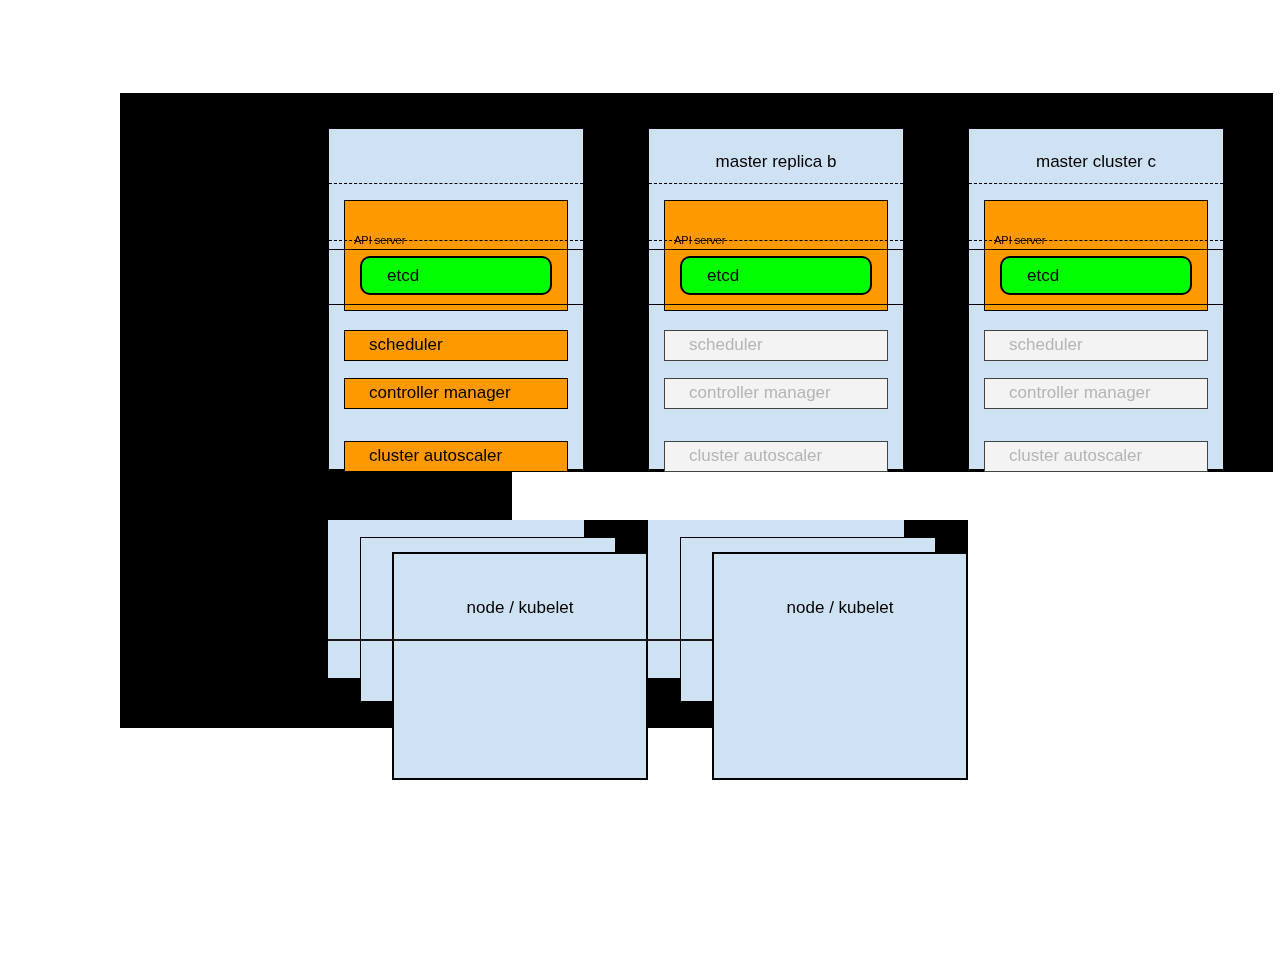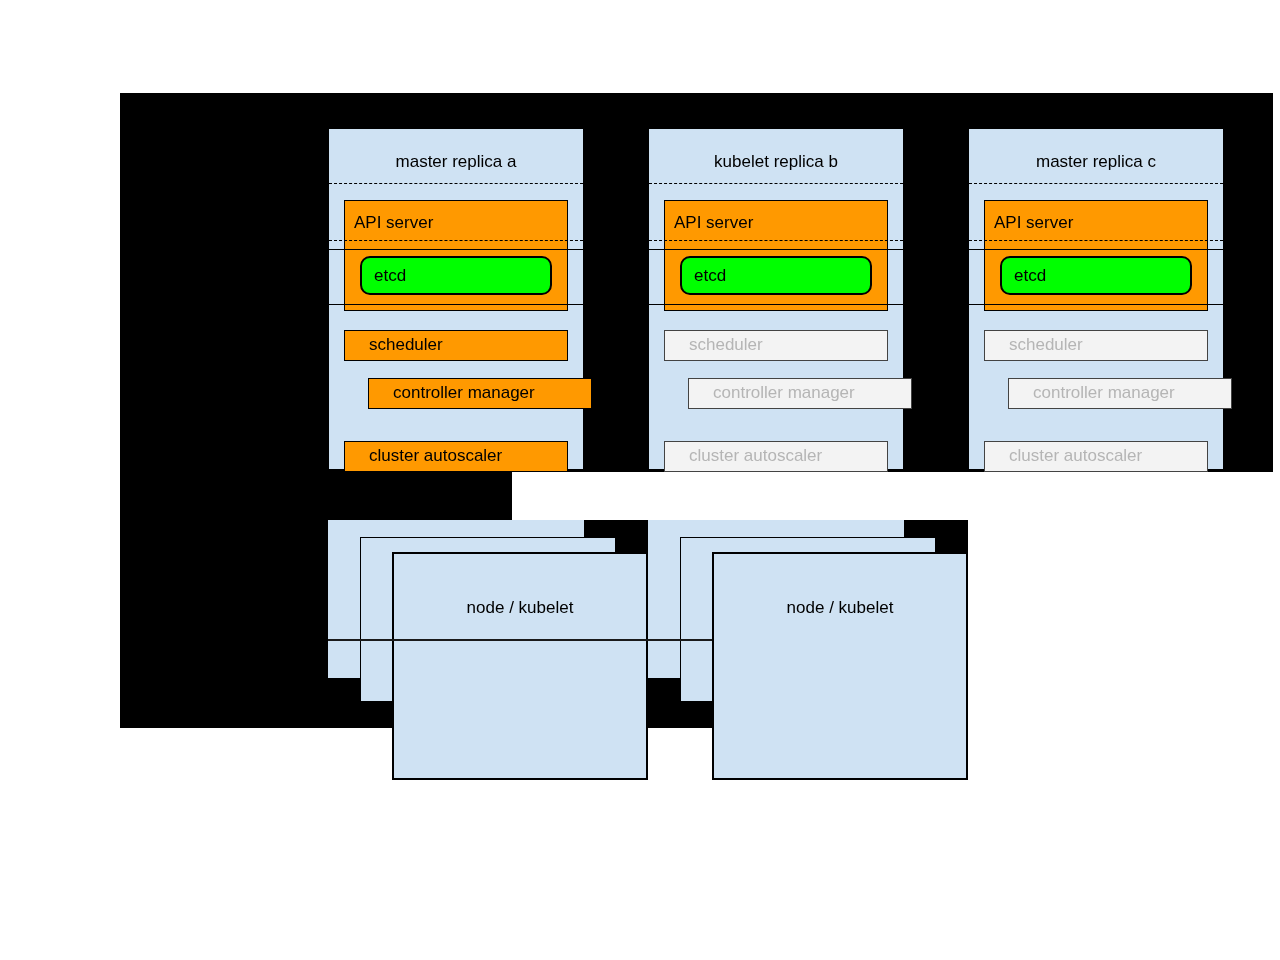--- a/index.html
+++ b/index.html
@@ -33,32 +33,32 @@
   }
   .hline{position:absolute;left:0;width:100%;height:0;}
   .hline.dashed{border-top:1px dashed #000;}
   .hline.solid{border-top:1px solid #000;}
   .l-dash1{top:54px;} .l-dash2{top:111px;} .l-solid1{top:120px;} .l-solid2{top:175px;}
 
   .api-box{
     position:absolute;left:15px;top:71px;width:224px;height:111px;box-sizing:border-box;
     background:var(--active-orange,#ff9900);border:1.5px solid #000;
   }
-  .api-label{position:absolute;left:9px;top:12px;font-size:17px;line-height:20px;}
+  .api-label{position:absolute;left:9px;top:29px;font-size:11px;line-height:20px;}
   .etcd-box{
     position:absolute;left:15px;top:55px;width:192px;height:39px;box-sizing:border-box;
     background:var(--etcd-green,#00ff00);border:2px solid #000;border-radius:10px;
   }
-  .etcd-label{display:block;padding-left:12px;font-size:17px;line-height:35px;}
+  .etcd-label{display:block;padding-left:25px;font-size:17px;line-height:35px;}
 
   .component{
     position:absolute;left:15px;width:224px;height:31px;box-sizing:border-box;
     font-size:17px;line-height:28px;padding-left:24px;
   }
-  .comp-0{top:201px;} .comp-1{top:249px;margin-left:24px;} .comp-2{top:296px;margin-top:16px;}
+  .comp-0{top:201px;} .comp-1{top:249px;} .comp-2{top:296px;margin-top:16px;}
   .master.active .component{background:var(--active-orange,#ff9900);border:1.5px solid #000;color:#000;}
   .master.inactive .component{background:var(--inactive-fill,#f3f3f3);border:1px solid var(--inactive-border,#434343);color:var(--inactive-text,#b5b5b5);}
 
   .node-layer{position:absolute;box-sizing:border-box;background:var(--panel-blue,#cfe2f3);}
   .node-back{top:520px;width:256px;height:158px;border:none;}
   .node-mid{top:537px;width:256px;height:165px;border:1px solid #000;}
   .node-front{top:552px;width:256px;height:228px;border:2px solid #000;}
   #s1-back{left:328px;} #s1-mid{left:360px;} #s1-front{left:392px;}
   #s2-back{left:648px;} #s2-mid{left:680px;} #s2-front{left:712px;}
   .node-label{display:block;width:100%;text-align:center;padding-top:44px;font-size:17px;line-height:20px;}
@@ -68,55 +68,54 @@
 <body>
 
 <div id="stage">
 
   <div class="bg" id="bg-r1"></div>
   <div class="bg" id="bg-r2"></div>
   <div class="bg" id="bg-r3a"></div>
   <div class="bg" id="bg-r3b"></div>
 
   <div class="master active" id="master-a">
-    <div class="master-title">master replica a</div>
     <div class="hline dashed l-dash1"></div>
     <div class="api-box">
       <div class="api-label">API server</div>
       <div class="etcd-box">
         <span class="etcd-label">etcd</span>
       </div>
     </div>
     <div class="hline dashed l-dash2"></div>
     <div class="hline solid l-solid1"></div>
     <div class="hline solid l-solid2"></div>
     <div class="component comp-0">scheduler</div>
     <div class="component comp-1">controller manager</div>
     <div class="component comp-2">cluster autoscaler</div>
   </div>
 
   <div class="master inactive" id="master-b">
-    <div class="master-title">kubelet replica b</div>
+    <div class="master-title">master replica b</div>
     <div class="hline dashed l-dash1"></div>
     <div class="api-box">
       <div class="api-label">API server</div>
       <div class="etcd-box">
         <span class="etcd-label">etcd</span>
       </div>
     </div>
     <div class="hline dashed l-dash2"></div>
     <div class="hline solid l-solid1"></div>
     <div class="hline solid l-solid2"></div>
     <div class="component comp-0">scheduler</div>
     <div class="component comp-1">controller manager</div>
     <div class="component comp-2">cluster autoscaler</div>
   </div>
 
   <div class="master inactive" id="master-c">
-    <div class="master-title">master replica c</div>
+    <div class="master-title">master cluster c</div>
     <div class="hline dashed l-dash1"></div>
     <div class="api-box">
       <div class="api-label">API server</div>
       <div class="etcd-box">
         <span class="etcd-label">etcd</span>
       </div>
     </div>
     <div class="hline dashed l-dash2"></div>
     <div class="hline solid l-solid1"></div>
     <div class="hline solid l-solid2"></div>

